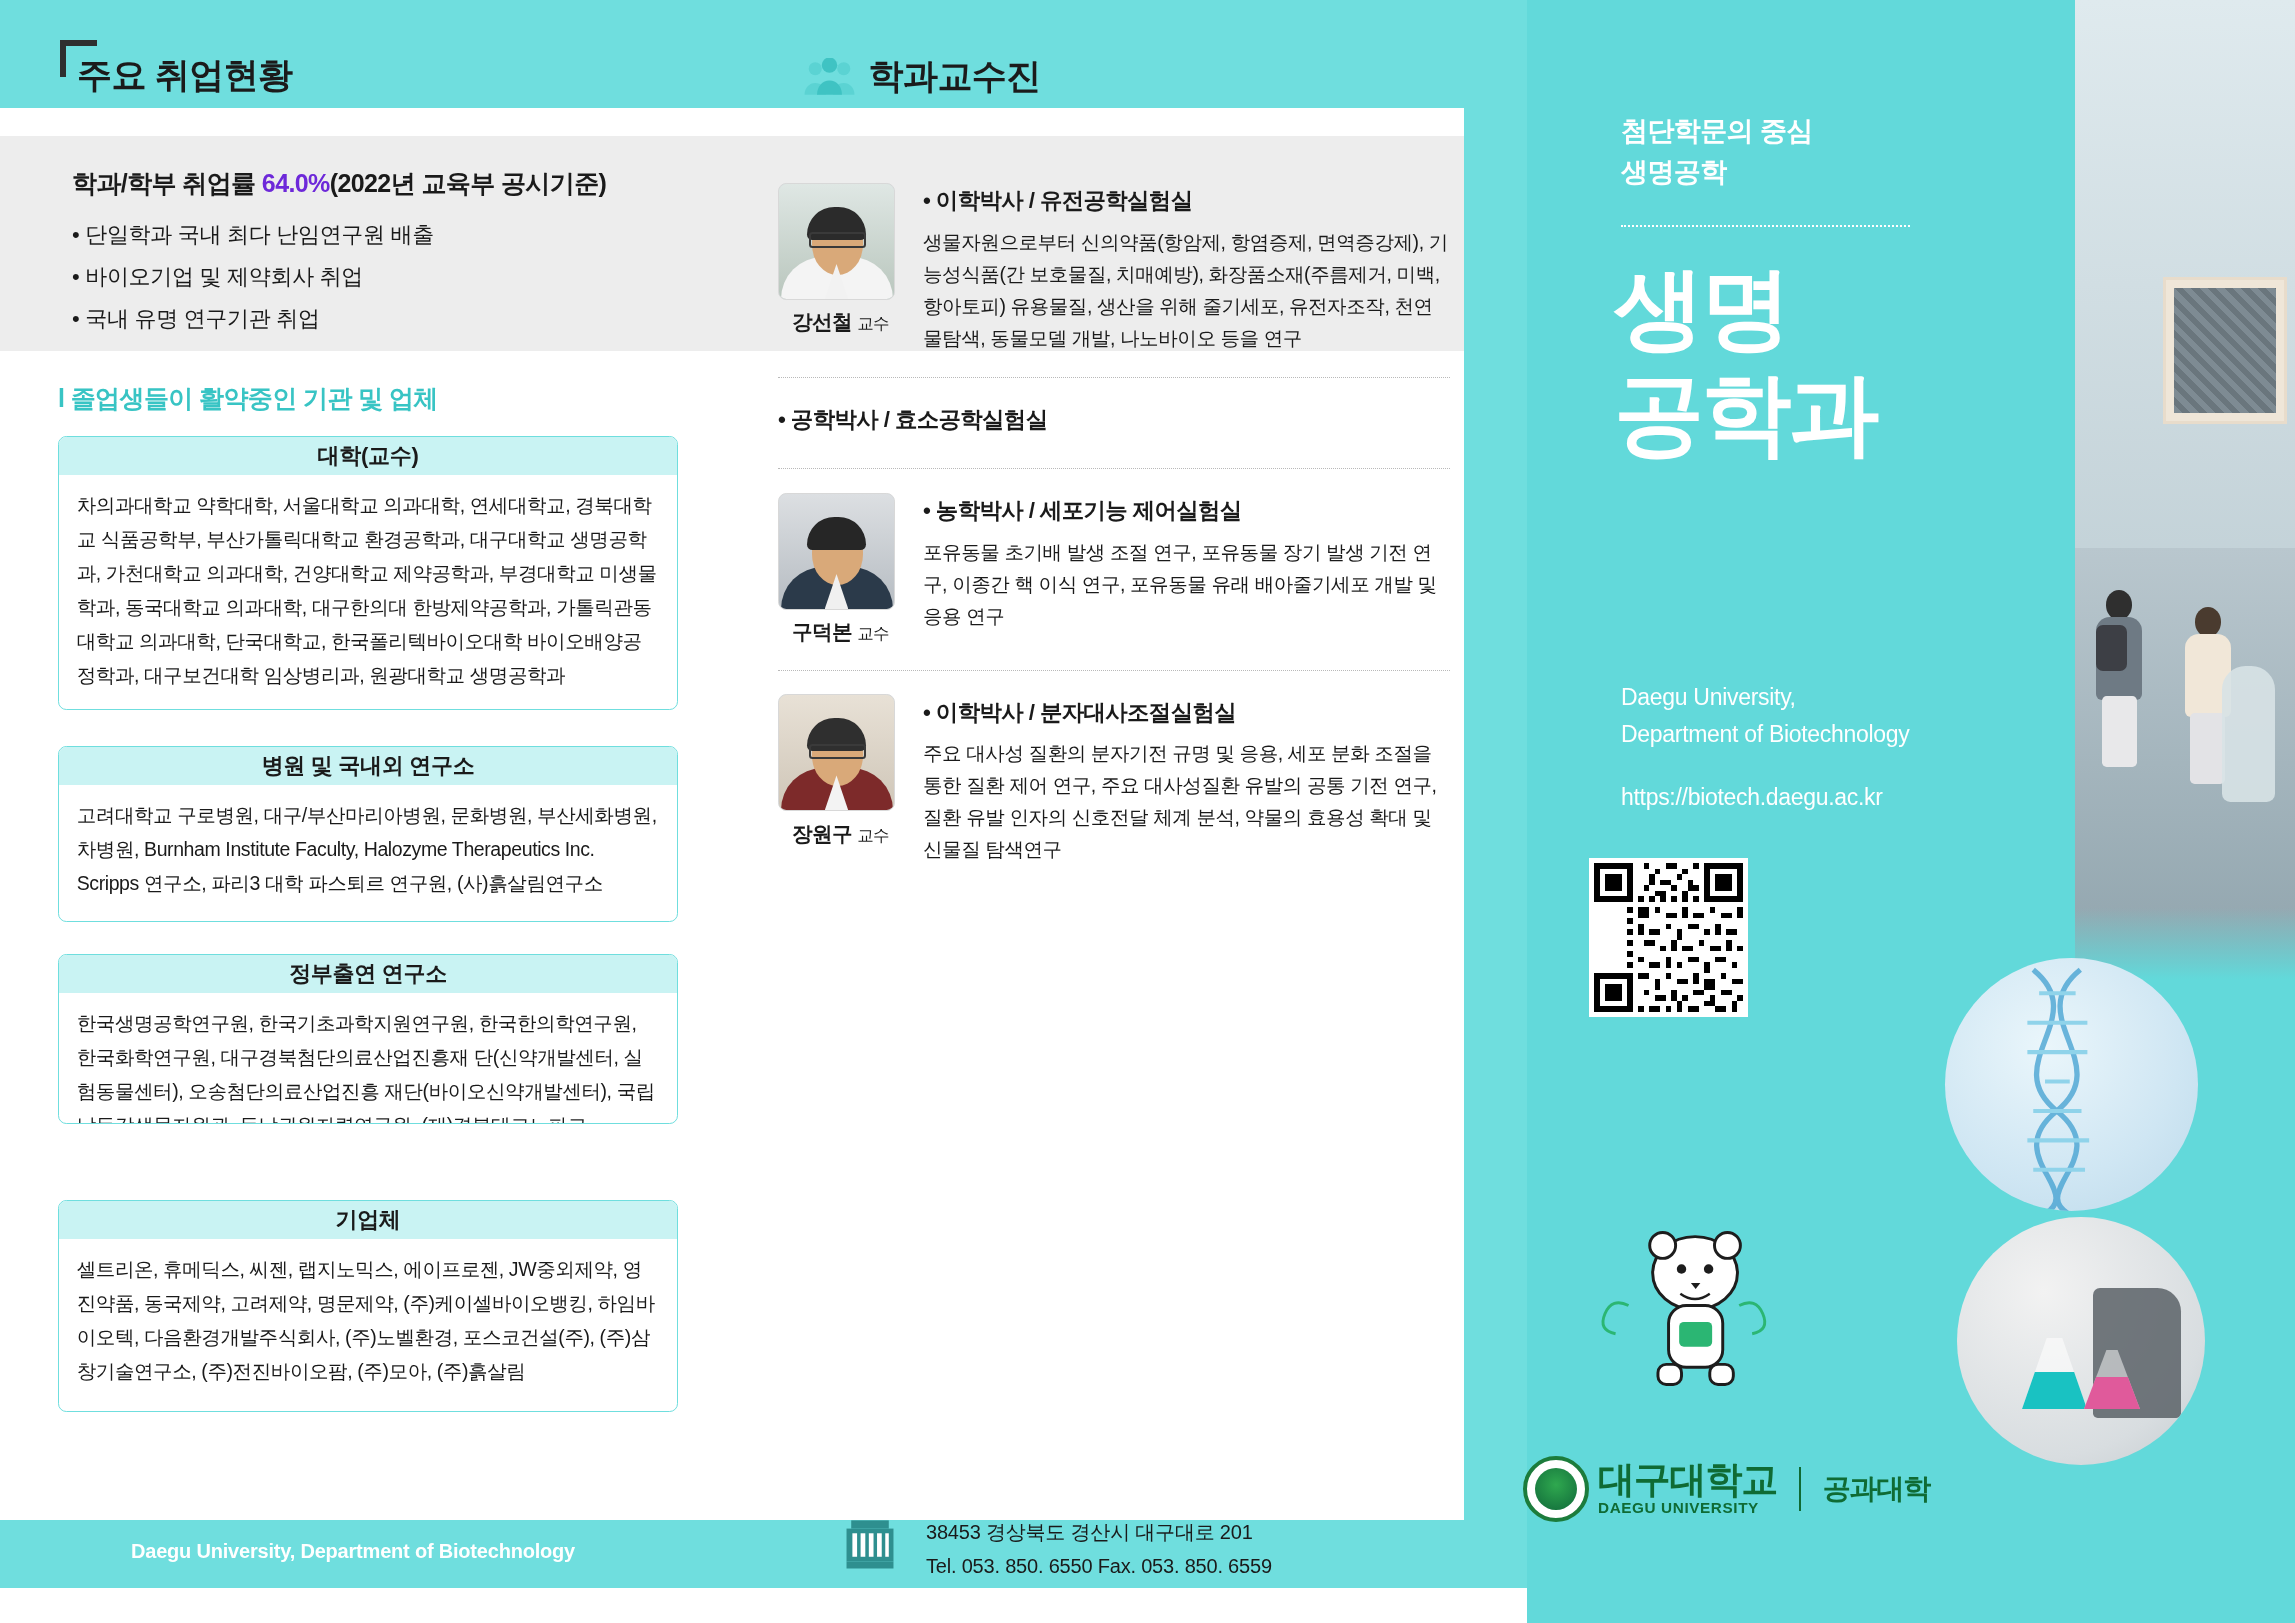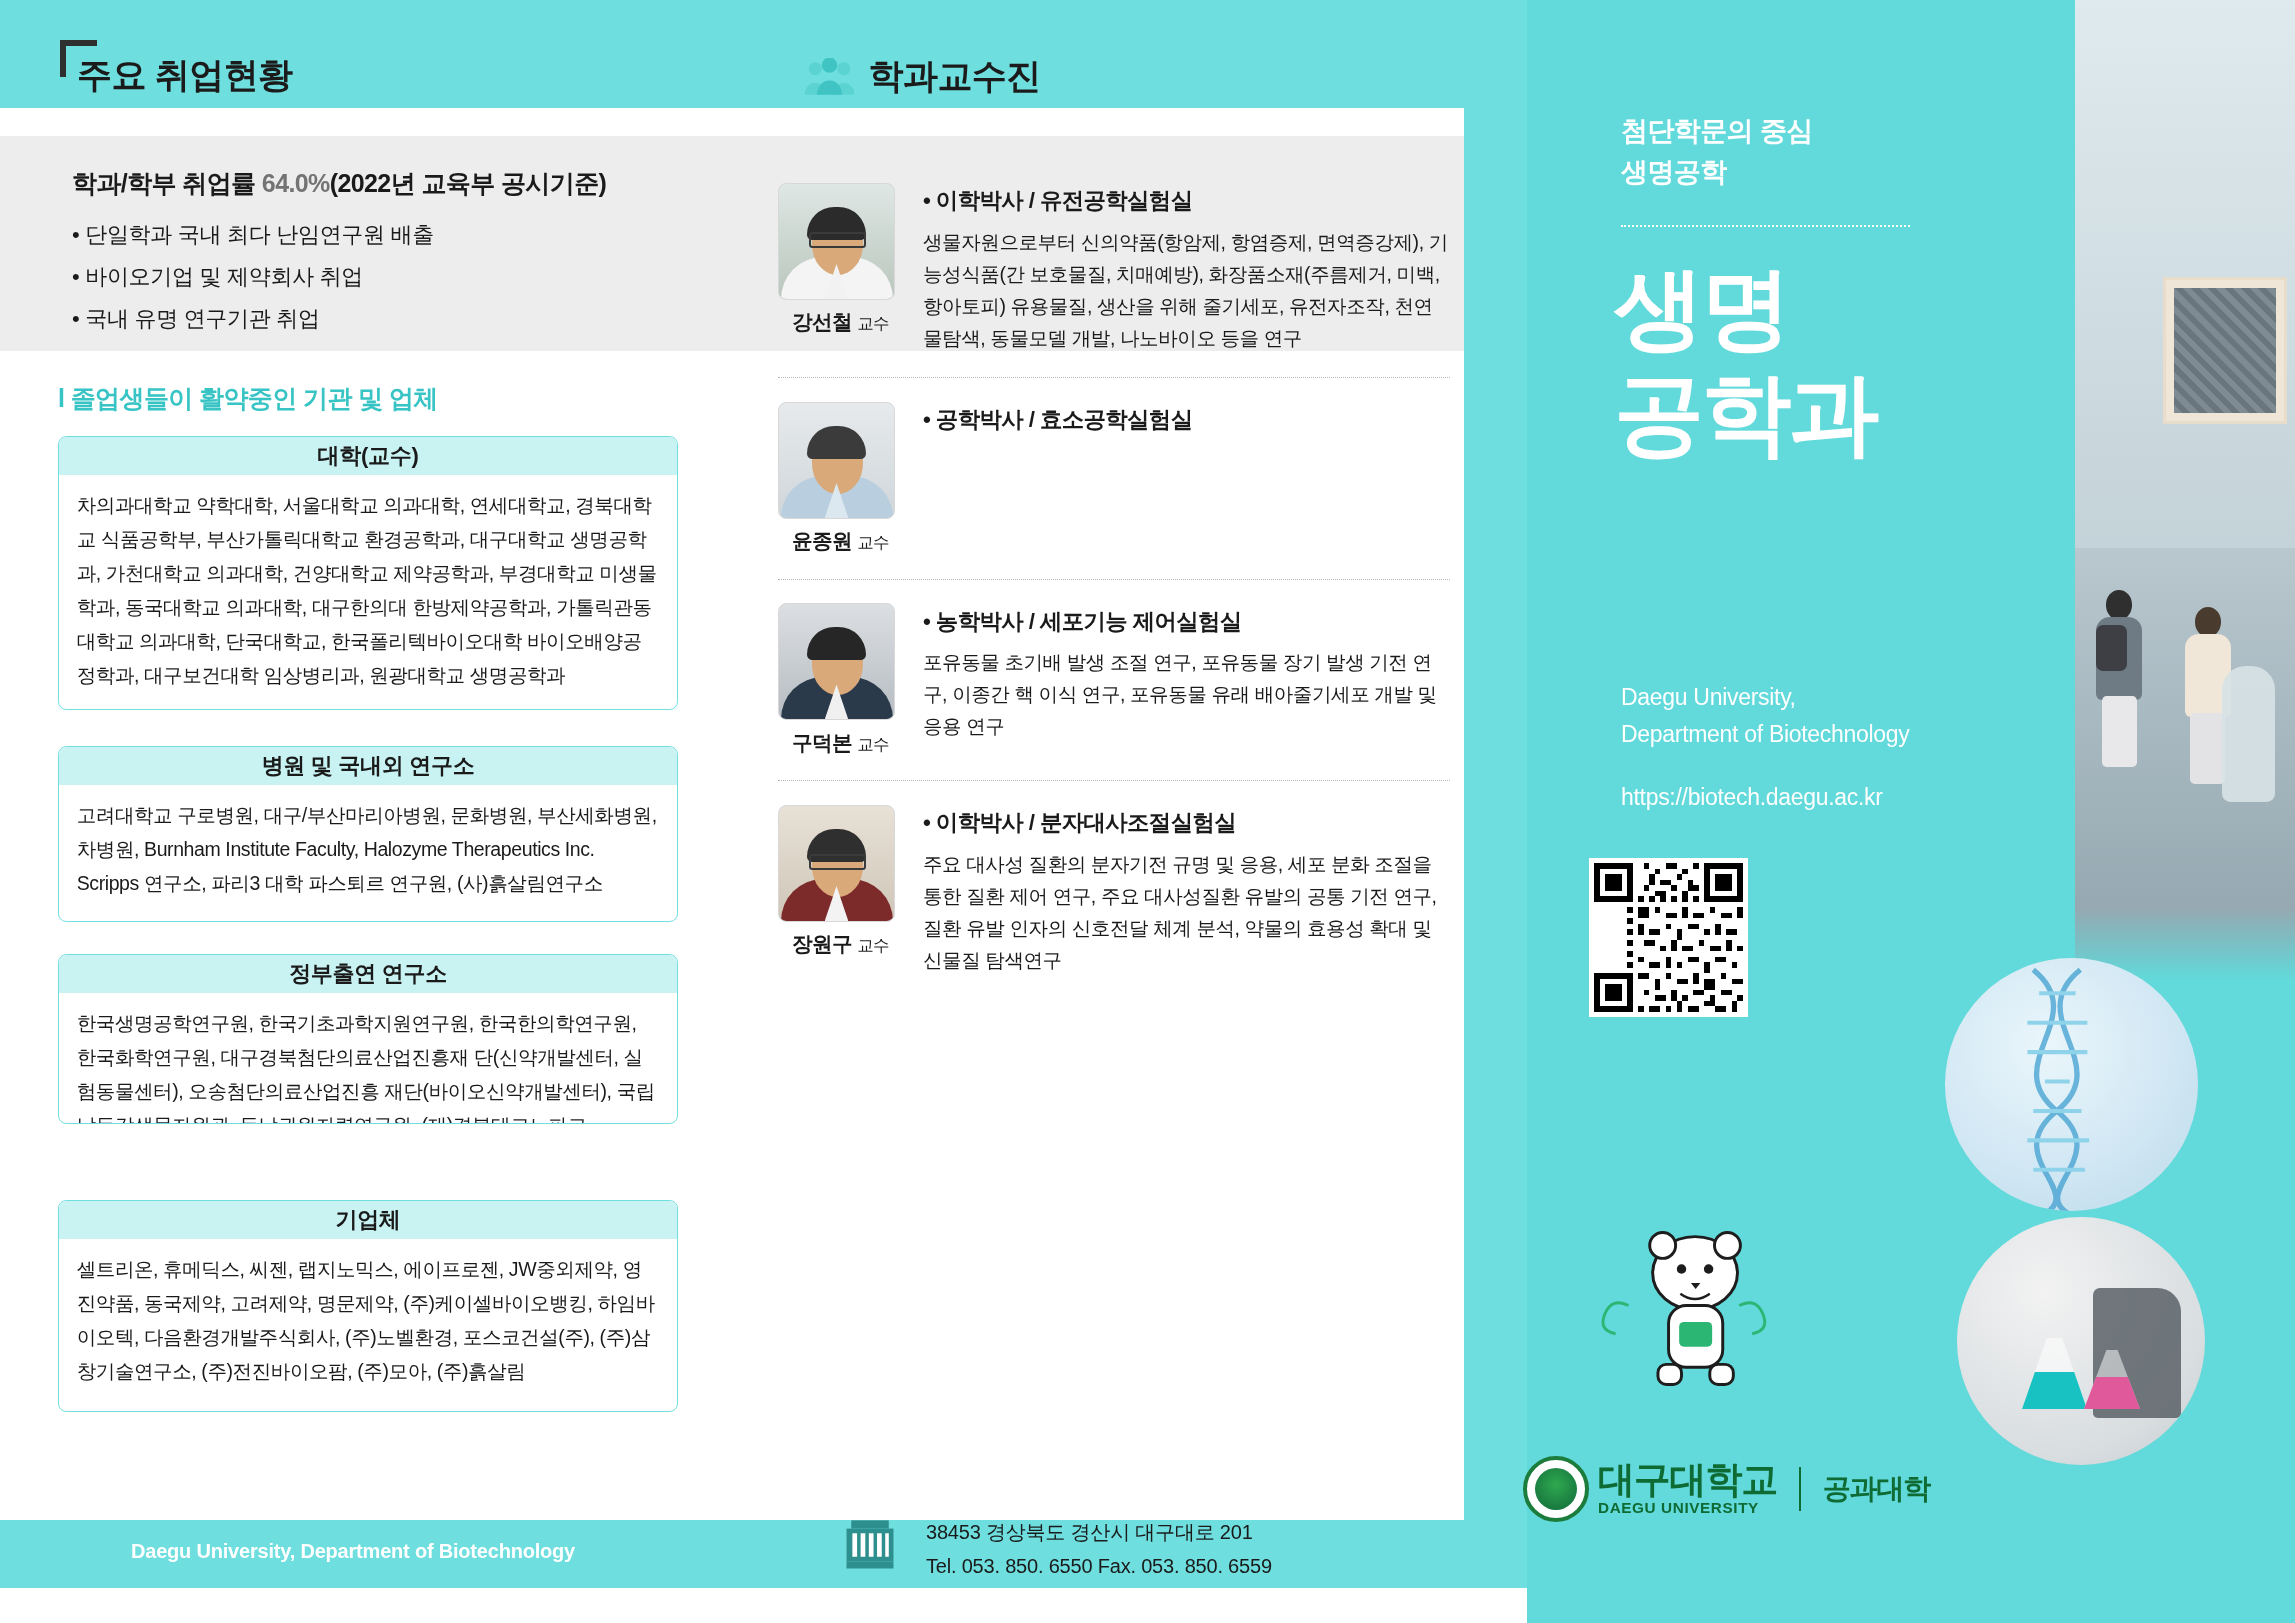--- a/index.html
+++ b/index.html
@@ -62,21 +62,21 @@
     left: 0; top: 136px;
     width: 1464px; height: 215px;
     background: #ededed;
   }
   .emp-line1 {
     position: absolute;
     left: 72px; top: 167px;
     font-size: 25px; font-weight: bold; color: #1a1a1a;
     letter-spacing: -0.6px;
   }
-  .emp-line1 .pct { color: #737373; }
+  .emp-line1 .pct { color: #6d28d9; }
   .emp-bullets {
     position: absolute;
     left: 72px; top: 214px;
     font-size: 22px; color: #1a1a1a;
     line-height: 42px;
     letter-spacing: -0.3px;
   }
 
   
   .sub-title {
@@ -418,35 +418,20 @@
         </div>
       </div>
       <div class="prof-txt">
         <div class="prof-deg">• 이학박사 / 유전공학실험실</div>
         <div class="prof-desc">생물자원으로부터 신의약품(항암제, 항염증제, 면역증강제), 기능성식품(간 보호물질, 치매예방), 화장품소재(주름제거, 미백, 항아토피) 유용물질, 생산을 위해 줄기세포, 유전자조작, 천연물탐색, 동물모델 개발, 나노바이오 등을 연구</div>
       </div>
     </div>
     <div class="dotline"></div>
 
     <div class="prof-row">
-      <div class="prof-photo-wrap">
-        <div class="prof-photo">
-          <div class="face">
-            <div class="bg" style="background:linear-gradient(180deg,#e7eaec,#cfd6da)"></div>
-            <div class="body" style="background:#b9cfe0"></div>
-            <div class="head"></div>
-            <div class="hair" style="background:#3b3b3b"></div>
-            <div class="collar" style="background:#dce8f0"></div>
-          </div>
-        </div>
-        <div class="prof-name">
-          <span>윤종원</span>
-          <span class="rank">교수</span>
-        </div>
-      </div>
       <div class="prof-txt">
         <div class="prof-deg">• 공학박사 / 효소공학실험실</div>
       </div>
     </div>
     <div class="dotline"></div>
 
     <div class="prof-row">
       <div class="prof-photo-wrap">
         <div class="prof-photo">
           <div class="face">

